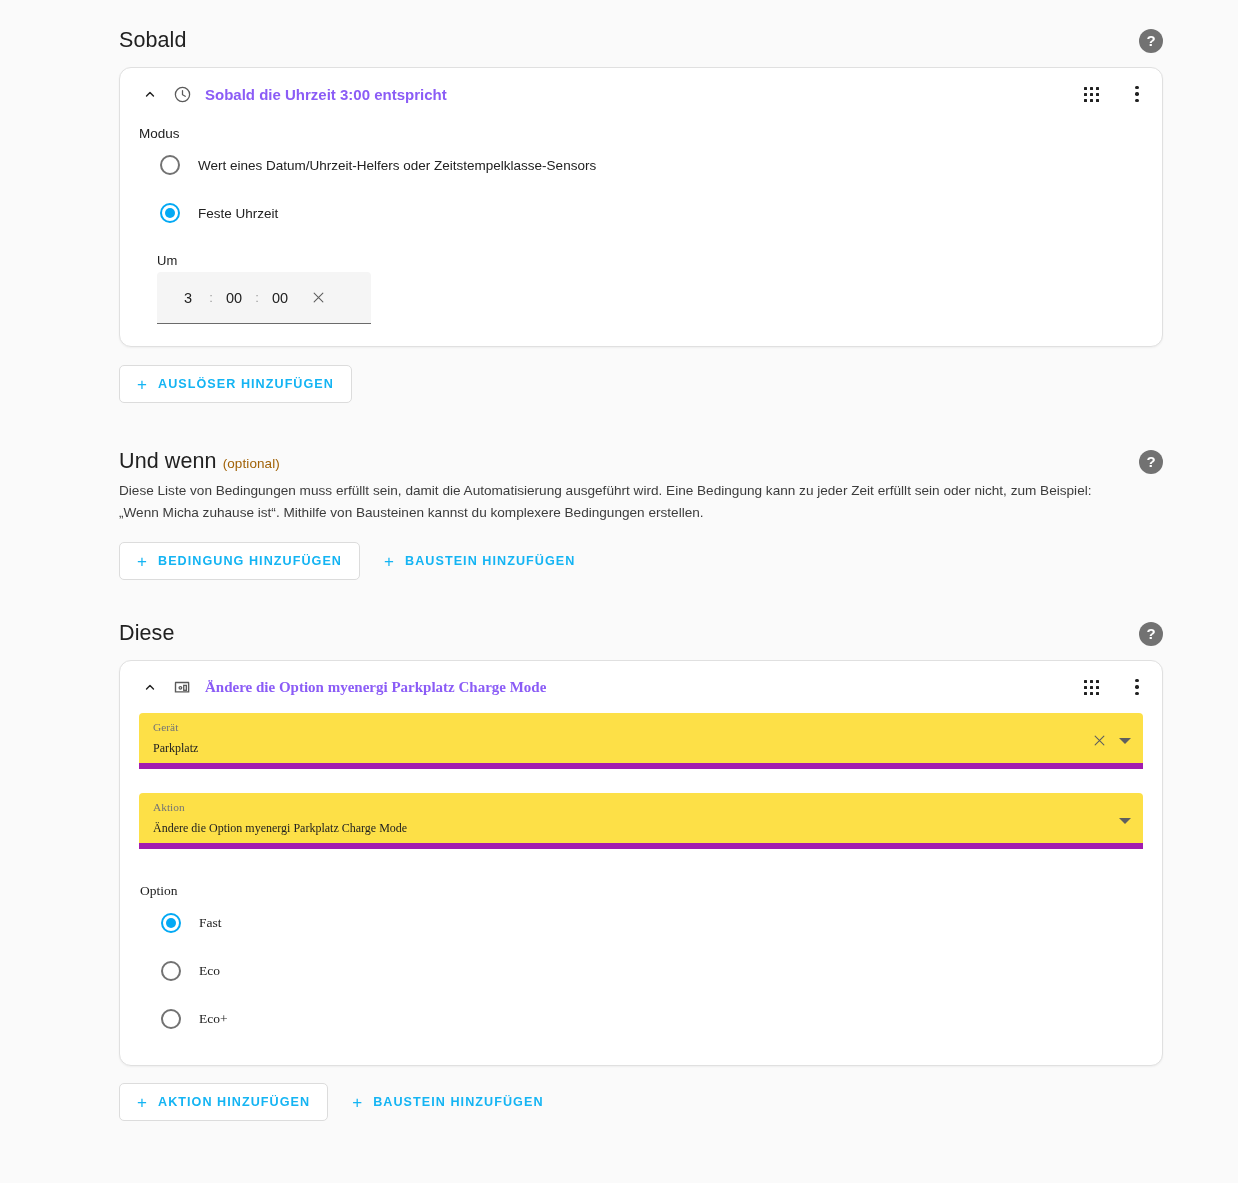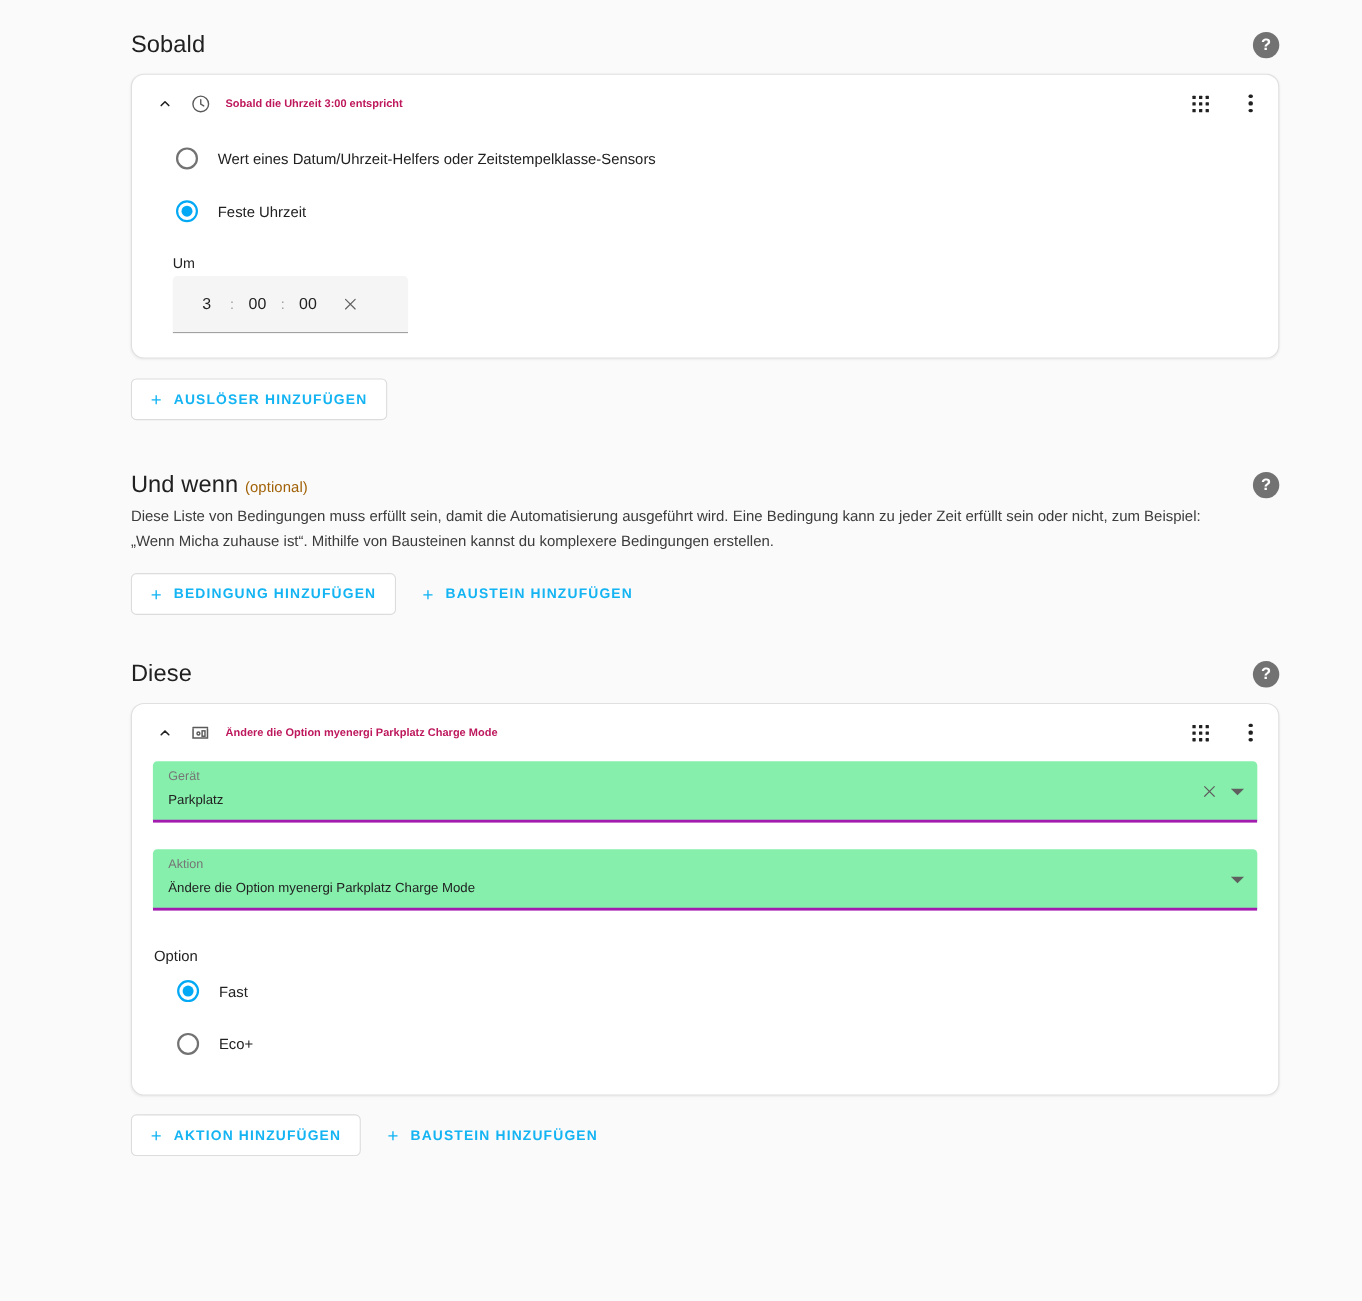--- a/index.html
+++ b/index.html
@@ -90,23 +90,23 @@
   .header-type-icon {
     width: 24px; height: 24px;
     margin-left: 8px;
     flex: none;
     display: flex; align-items: center; justify-content: center;
     color: #5a5a5a;
   }
 
   .card-title {
     margin-left: 11px;
-    font-size: 10px;
+    font-size: 15px;
     font-weight: 600;
-    color: #be185d;
+    color: #8b5cf6;
     flex: 1 1 auto;
     white-space: nowrap;
     overflow: hidden;
   }
 
   .handle-icon {
     width: 22px; height: 22px;
     flex: none;
     cursor: grab;
     display: grid;
@@ -260,23 +260,23 @@
     font-size: 13.6px;
     line-height: 22px;
     color: #3c3c3c;
     margin: 6px 0 0 0;
     max-width: 1010px;
   }
 
   
   .select-field {
     position: relative;
-    background: #86efac;
+    background: #fde047;
     border-radius: 4px 4px 0 0;
-    border-bottom: 3px solid #a21caf;
+    border-bottom: 6px solid #a21caf;
     height: 56px;
     padding: 7px 14px 0 14px;
     cursor: pointer;
   }
   .select-field + .select-field { margin-top: 24px; }
   .select-caption {
     font-size: 11.4px;
     color: #757575;
     line-height: 15px;
   }
@@ -346,20 +346,21 @@
             <i></i>
         </div>
         <div class="overflow-icon">
           <i></i>
             <i></i>
             <i></i>
         </div>
       </div>
 
       <div class="card-body">
+        <div class="field-label">Modus</div>
 
         <div class="radio-row">
           <span class="radio"></span>
           <span class="radio-label">Wert eines Datum/Uhrzeit-Helfers oder Zeitstempelklasse-Sensors</span>
         </div>
 
         <div class="radio-row">
           <span class="radio checked"></span>
           <span class="radio-label">Feste Uhrzeit</span>
         </div>
@@ -408,21 +409,21 @@
         <span class="plus">+</span>
         <span>BAUSTEIN HINZUFÜGEN</span>
       </button>
     </div>
 
     <div class="section-head" style="margin-top:22px;">
       <div class="section-title">Diese</div>
       <div class="help-icon">?</div>
     </div>
 
-    <div class="card" style="margin-top:14px;">
+    <div class="card" style="margin-top:14px;font-family:Liberation Serif, serif;">
       <div class="card-header">
         <div class="chevron-up">
           <svg width="18" height="18" viewBox="0 0 24 24">
               <path d="M7.4 14.6 12 10l4.6 4.6" fill="none" stroke="#212121" stroke-width="1.9" stroke-linecap="round" stroke-linejoin="round"></path>
             </svg>
         </div>
         <div class="header-type-icon">
           <svg width="21" height="21" viewBox="0 0 24 24">
             <path d="M4 7.5V17h15V7.5" fill="none" stroke="#5a5a5a" stroke-width="1.6" stroke-linecap="round"></path>
             <path d="M4 6.2h15" fill="none" stroke="#5a5a5a" stroke-width="1.6" stroke-linecap="round"></path>
@@ -472,20 +473,24 @@
         </div>
 
         <div class="field-label" style="margin-top:34px;">Option</div>
 
         <div class="radio-row">
           <span class="radio checked"></span>
           <span class="radio-label">Fast</span>
         </div>
         <div class="radio-row">
           <span class="radio"></span>
+          <span class="radio-label">Eco</span>
+        </div>
+        <div class="radio-row">
+          <span class="radio"></span>
           <span class="radio-label">Eco+</span>
         </div>
       </div>
     </div>
 
     <div class="btn-row" style="margin-top:17px;">
       <button class="btn">
         <span class="plus">+</span>
         <span>AKTION HINZUFÜGEN</span>
       </button>

